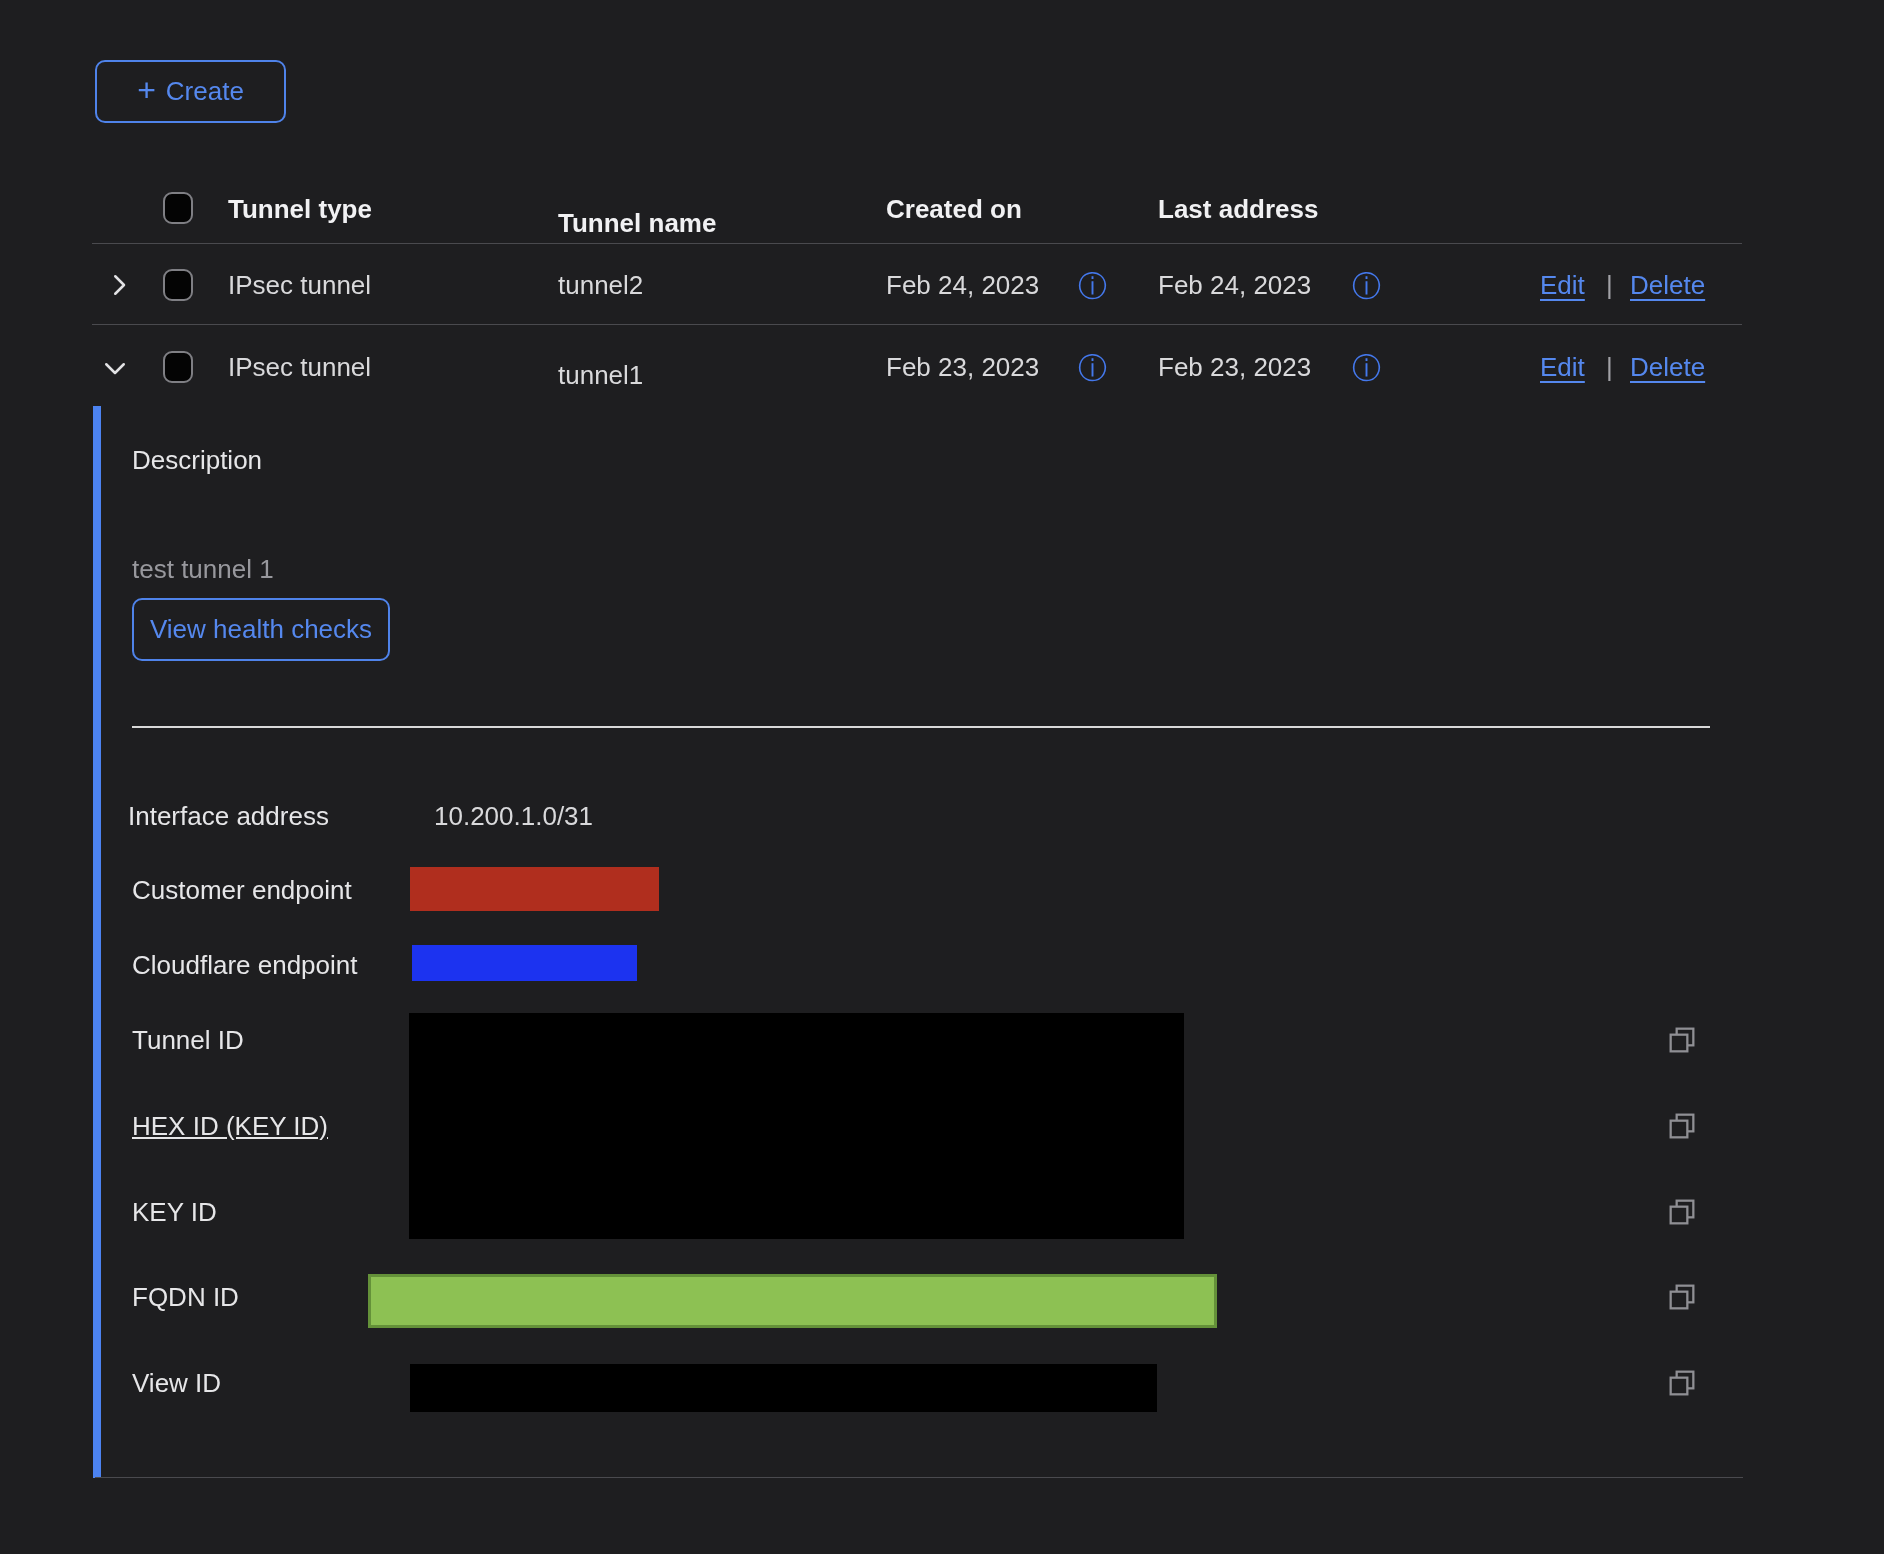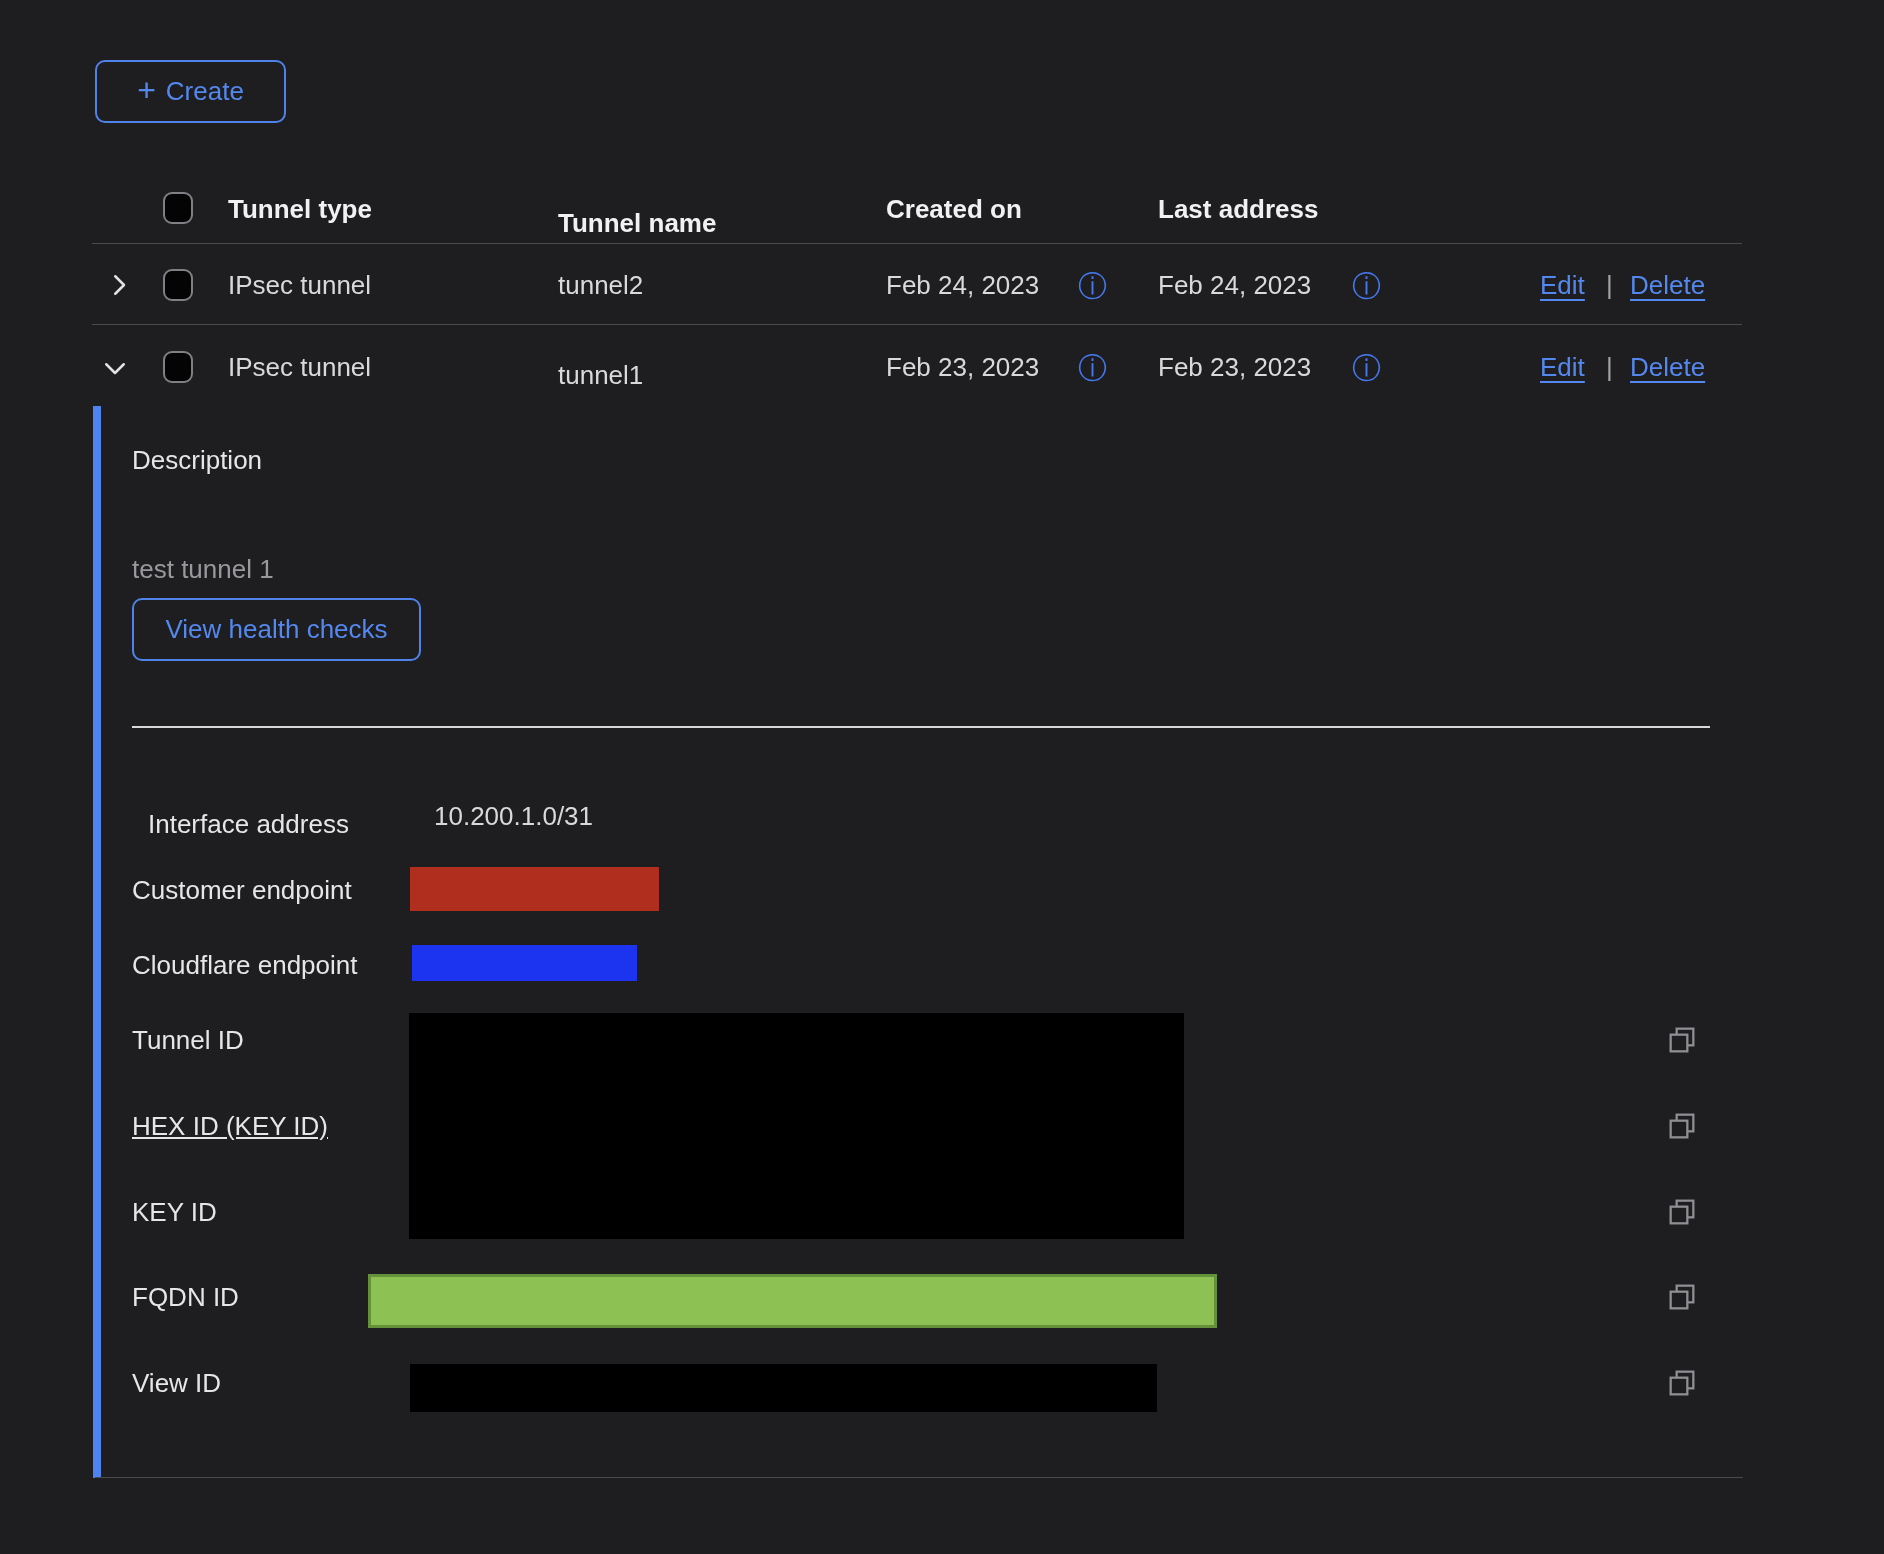--- a/index.html
+++ b/index.html
@@ -22,21 +22,21 @@
     position: absolute; box-sizing: border-box;
     background: transparent;
     border: 2px solid #4f83ea; border-radius: 10px;
     color: var(--accent_blue, #5588ee);
     font-family: "Liberation Sans", sans-serif;
     font-size: 26px; cursor: pointer;
     display: flex; align-items: center; justify-content: center; gap: 10px;
   }
   .create-btn { left: 95px; top: 60px; width: 191px; height: 63px; }
   .create-btn .plus { font-size: 32px; font-weight: 300; line-height: 30px; margin-top: -3px; }
-  .health-btn { left: 132px; top: 598px; width: 289px; height: 63px; align-items: center; }
+  .health-btn { left: 132px; top: 598px; width: 258px; height: 63px; align-items: center; }
 
   
   .divider { position: absolute; height: 1px; background: #4a4a4e; }
   .div-header { left: 92px; top: 243px; width: 1650px; }
   .div-row1   { left: 92px; top: 324px; width: 1650px; }
   .div-bottom { left: 95px; top: 1477px; width: 1648px; }
   .div-detail { left: 132px; top: 726px; width: 1578px; height: 2px; background: #d8d8d8; }
 
   
   .checkbox {
@@ -131,21 +131,21 @@
 
   <span class="txt lbl" style="left:132px; top:442px;">Description</span>
   <span class="txt muted" style="left:132px; top:551px;">test tunnel 1</span>
 
   <button class="outline-btn health-btn">
     <span>View health checks</span>
   </button>
 
   <div class="divider div-detail"></div>
 
-  <span class="txt lbl" style="left:148px; top:798px;margin-top:8px;">Interface address</span>
+  <span class="txt lbl" style="left:128px; top:798px;">Interface address</span>
   <span class="txt" style="left:434px; top:798px;">10.200.1.0/31</span>
 
   <span class="txt lbl" style="left:132px; top:872px;">Customer endpoint</span>
   <div class="redact redact-red"></div>
 
   <span class="txt lbl" style="left:132px; top:947px;">Cloudflare endpoint</span>
   <div class="redact redact-blue"></div>
 
   <span class="txt lbl" style="left:132px; top:1022px;">Tunnel ID</span>
   <span class="txt lbl" style="left:132px; top:1108px;text-decoration:underline;">HEX ID (KEY ID)</span>

